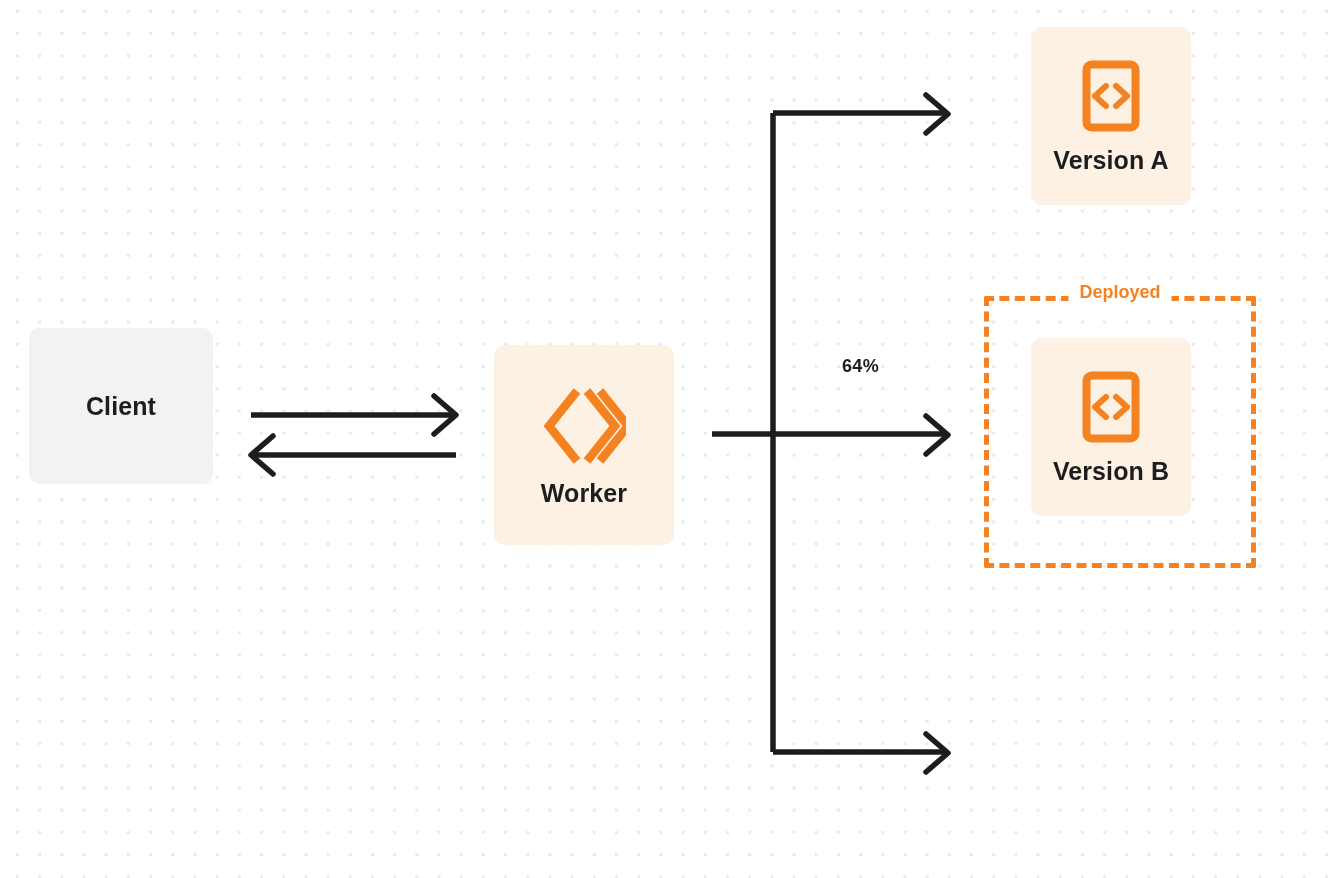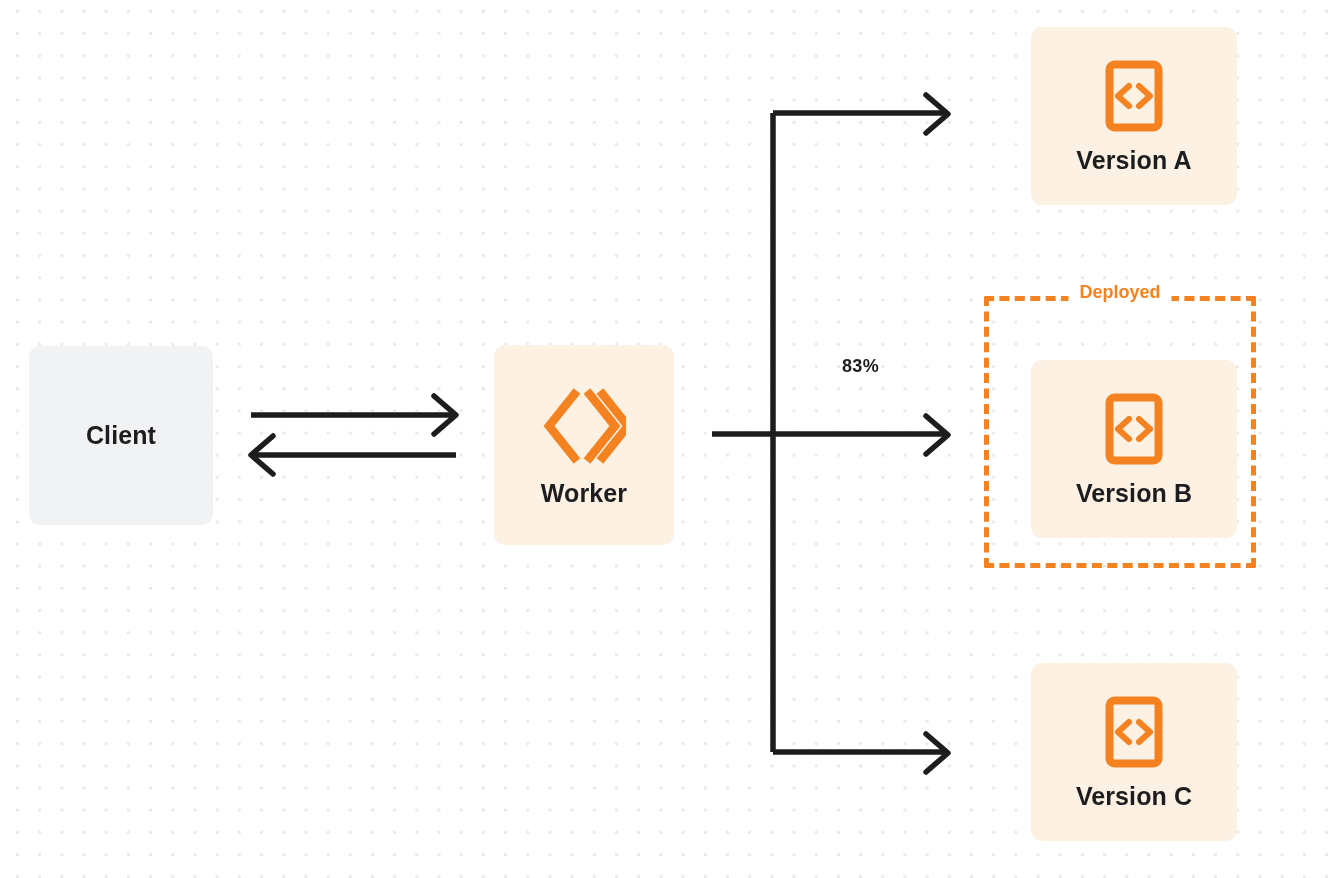--- a/index.html
+++ b/index.html
@@ -35,41 +35,41 @@
   }
   .node .node-label {
     font-size: 25px;
     font-weight: bold;
     color: #1d1d1f;
     letter-spacing: 0.1px;
     line-height: 1;
   }
 
   .node-client {
-    left: 29px;  top: 346px;
-    width: 184px; height: 179px;
+    left: 29px;  top: 328px;
+    width: 184px; height: 156px;
     background: #f1f2f3;
     text-align: center;
   }
 
   .node-worker {
     left: 494px; top: 345px;
     width: 180px; height: 200px;
     background: #fdf1e4;
   }
   .node-worker .node-label { margin-top: 14px; }
 
   .node-version {
-    width: 206px; height: 178px;
+    width: 160px; height: 178px;
     left: 1031px;
     background: #fdf1e4;
   }
   .node-version .node-label { margin-top: 16px; }
   .ver-a { top: 27px; }
-  .ver-b { top: 360px; }
+  .ver-b { top: 338px; }
   .ver-c { top: 663px; }
 
   .icon-wrap {
     display: block;
     line-height: 0;
   }
 
   
   .deployed-group {
     position: absolute;
@@ -146,21 +146,21 @@
       </g>
 
       <g>
         <path d="M 773 752 L 944 752"></path>
         <polyline points="926,734 948,753 926,772" fill="none" stroke-linecap="round" stroke-linejoin="round"></polyline>
       </g>
     </g>
   </svg>
 
   <div class="traffic-label">
-    <div>83%</div>
+    <div>64%</div>
   </div>
 
   <div class="node node-client">
     <span class="node-label">Client</span>
   </div>
 
   <div class="node node-worker">
     <span class="icon-wrap">
       <svg width="84" height="82" viewBox="0 0 84 82" xmlns="http://www.w3.org/2000/svg" fill="none" stroke="#f58220" stroke-width="8.5" stroke-linecap="butt" stroke-linejoin="miter">
         <polyline points="35,6 7,41 35,76"></polyline>
@@ -190,24 +190,14 @@
     <span class="icon-wrap">
       <svg width="58" height="72" viewBox="0 0 58 72" xmlns="http://www.w3.org/2000/svg">
         <rect x="4.5" y="4.5" width="49" height="63" rx="5" ry="5" fill="none" stroke="#f58220" stroke-width="8"></rect>
         <polyline points="24,26 13,36 24,46" fill="none" stroke="#f58220" stroke-width="6" stroke-linecap="round" stroke-linejoin="round"></polyline>
         <polyline points="34,26 45,36 34,46" fill="none" stroke="#f58220" stroke-width="6" stroke-linecap="round" stroke-linejoin="round"></polyline>
       </svg>
     </span>
     <span class="node-label">Version B</span>
   </div>
 
-  <div class="node node-version ver-c">
-    <span class="icon-wrap">
-      <svg width="58" height="72" viewBox="0 0 58 72" xmlns="http://www.w3.org/2000/svg">
-        <rect x="4.5" y="4.5" width="49" height="63" rx="5" ry="5" fill="none" stroke="#f58220" stroke-width="8"></rect>
-        <polyline points="24,26 13,36 24,46" fill="none" stroke="#f58220" stroke-width="6" stroke-linecap="round" stroke-linejoin="round"></polyline>
-        <polyline points="34,26 45,36 34,46" fill="none" stroke="#f58220" stroke-width="6" stroke-linecap="round" stroke-linejoin="round"></polyline>
-      </svg>
-    </span>
-    <span class="node-label">Version C</span>
-  </div>
 
 </div>
 
 </body></html>

